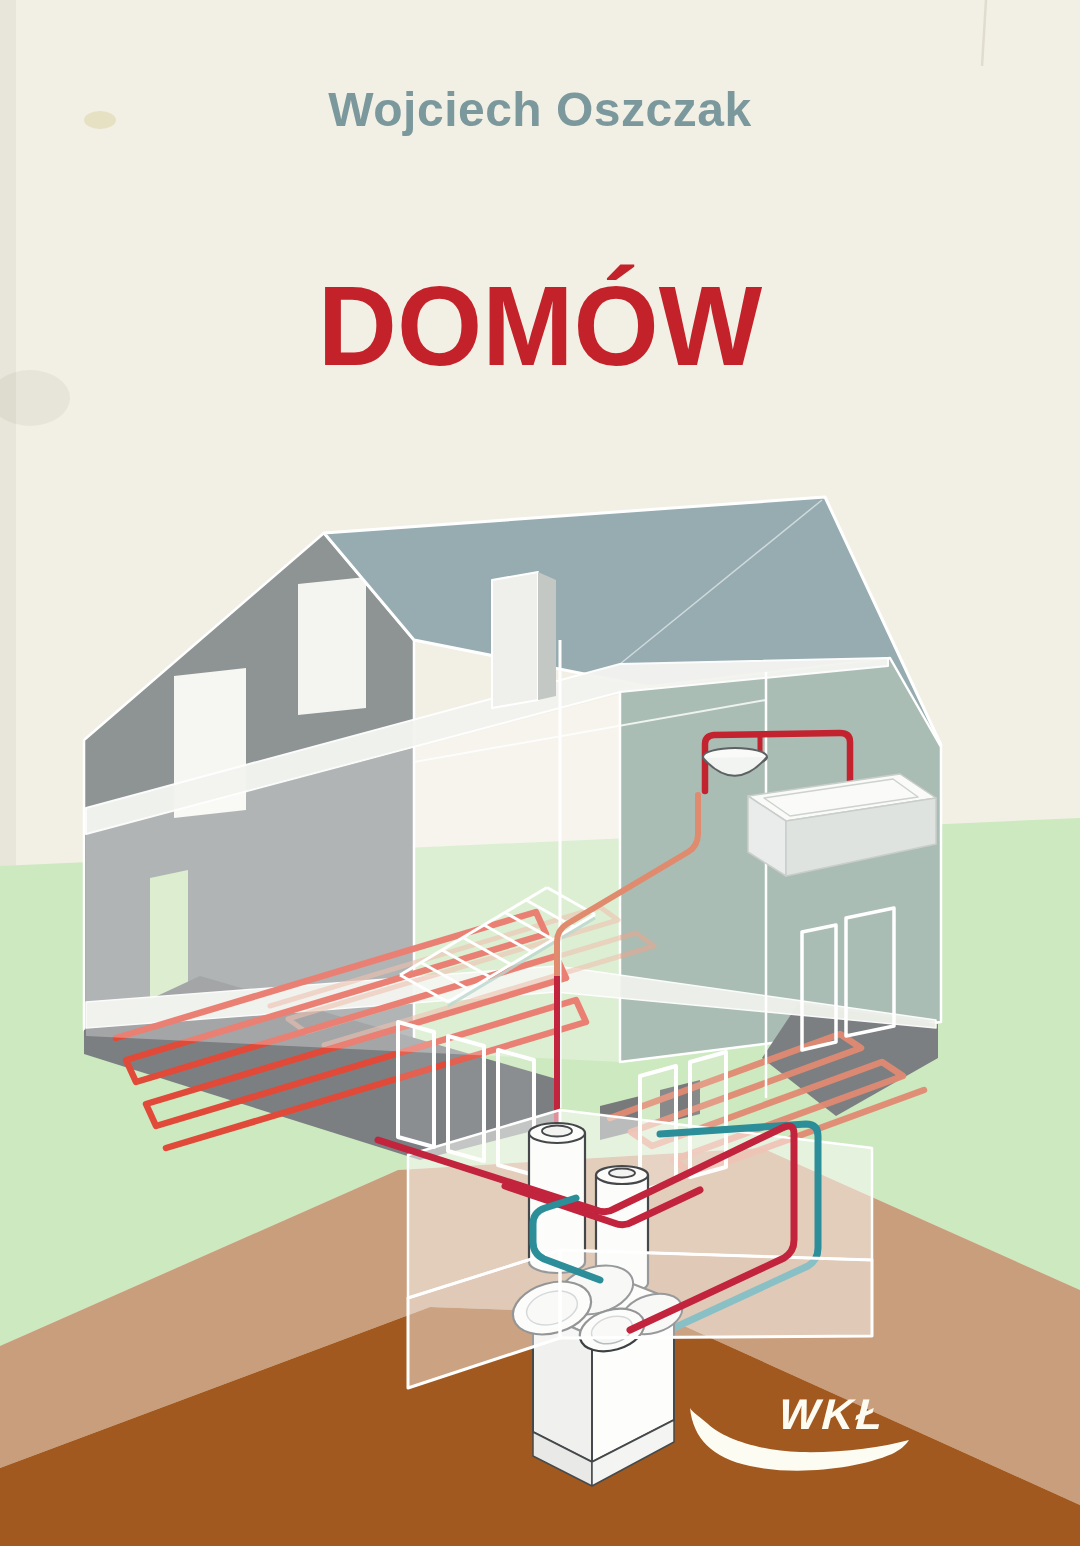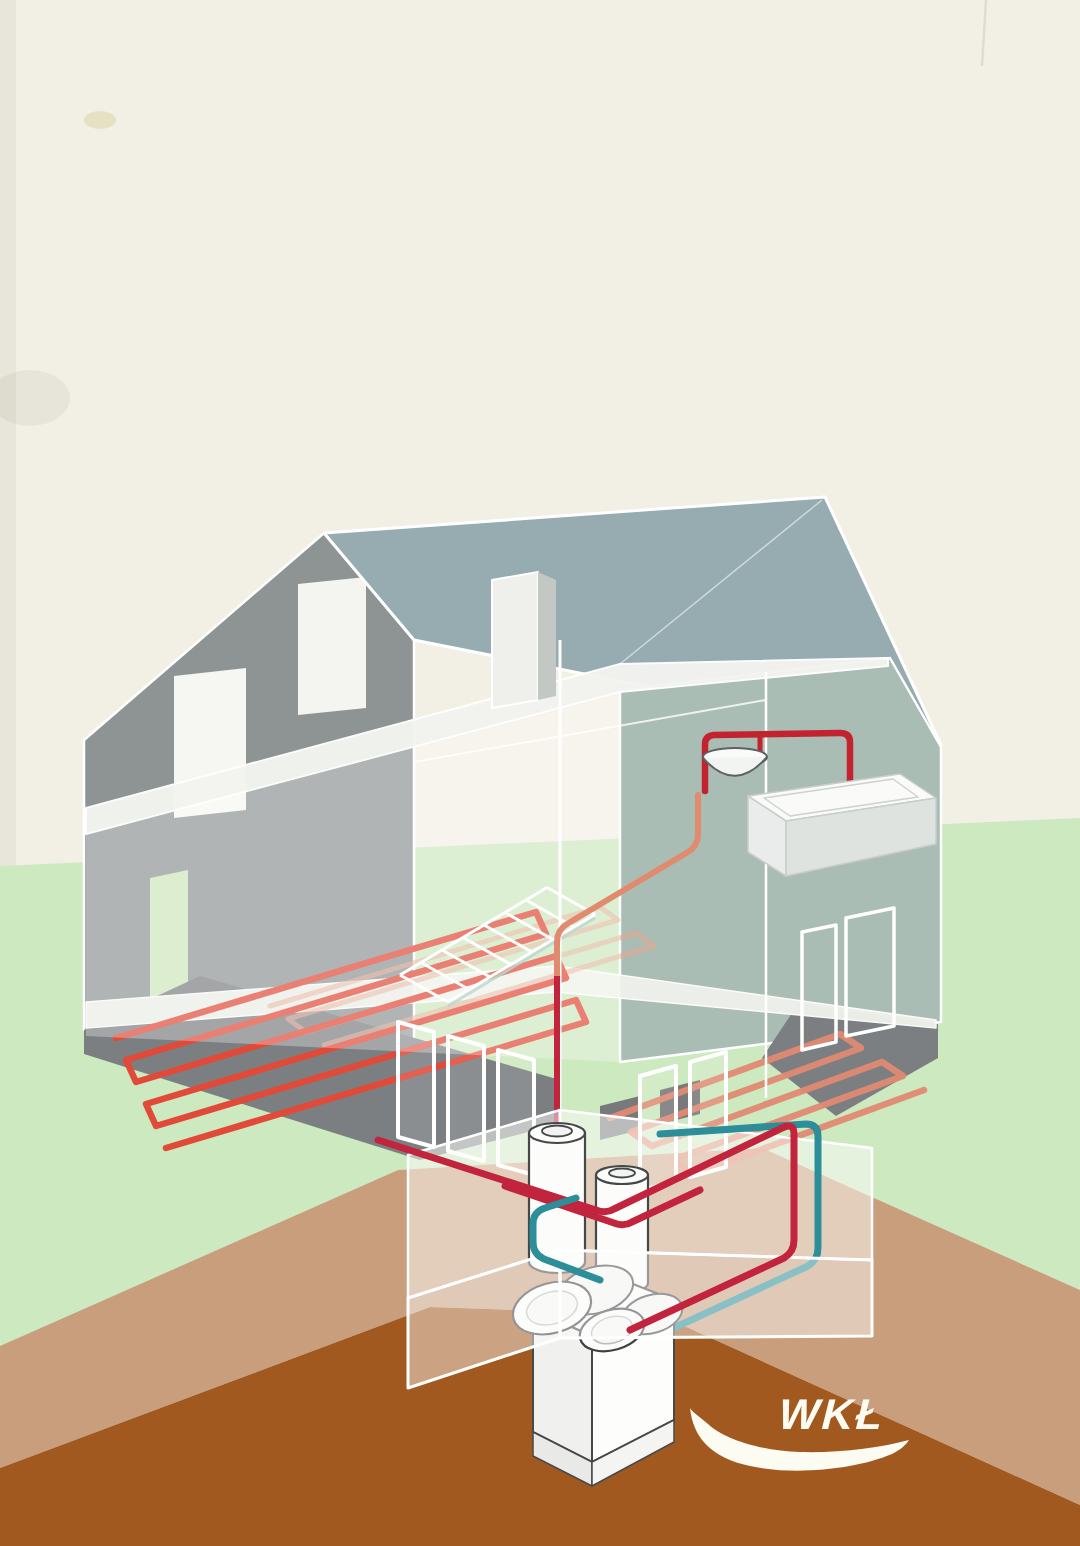--- a/index.html
+++ b/index.html
@@ -162,15 +162,21 @@
 
     <path d="M690,1408
              C693,1438 712,1458 750,1466
              C796,1476 856,1469 892,1454
              C900,1450 906,1445 909,1440
              C880,1448 840,1453 800,1452
              C760,1451 722,1438 708,1424
              C699,1416 692,1412 690,1408 Z" fill="#fdfcf3"></path>
   </svg>
 
+  <div class="txt author">
+    <span>Wojciech Oszczak</span>
+  </div>
+  <div class="txt title-line title2">
+    <span>DOMÓW</span>
+  </div>
 
   <div class="logo-text">WKŁ</div>
 </div>
 
 </body></html>

